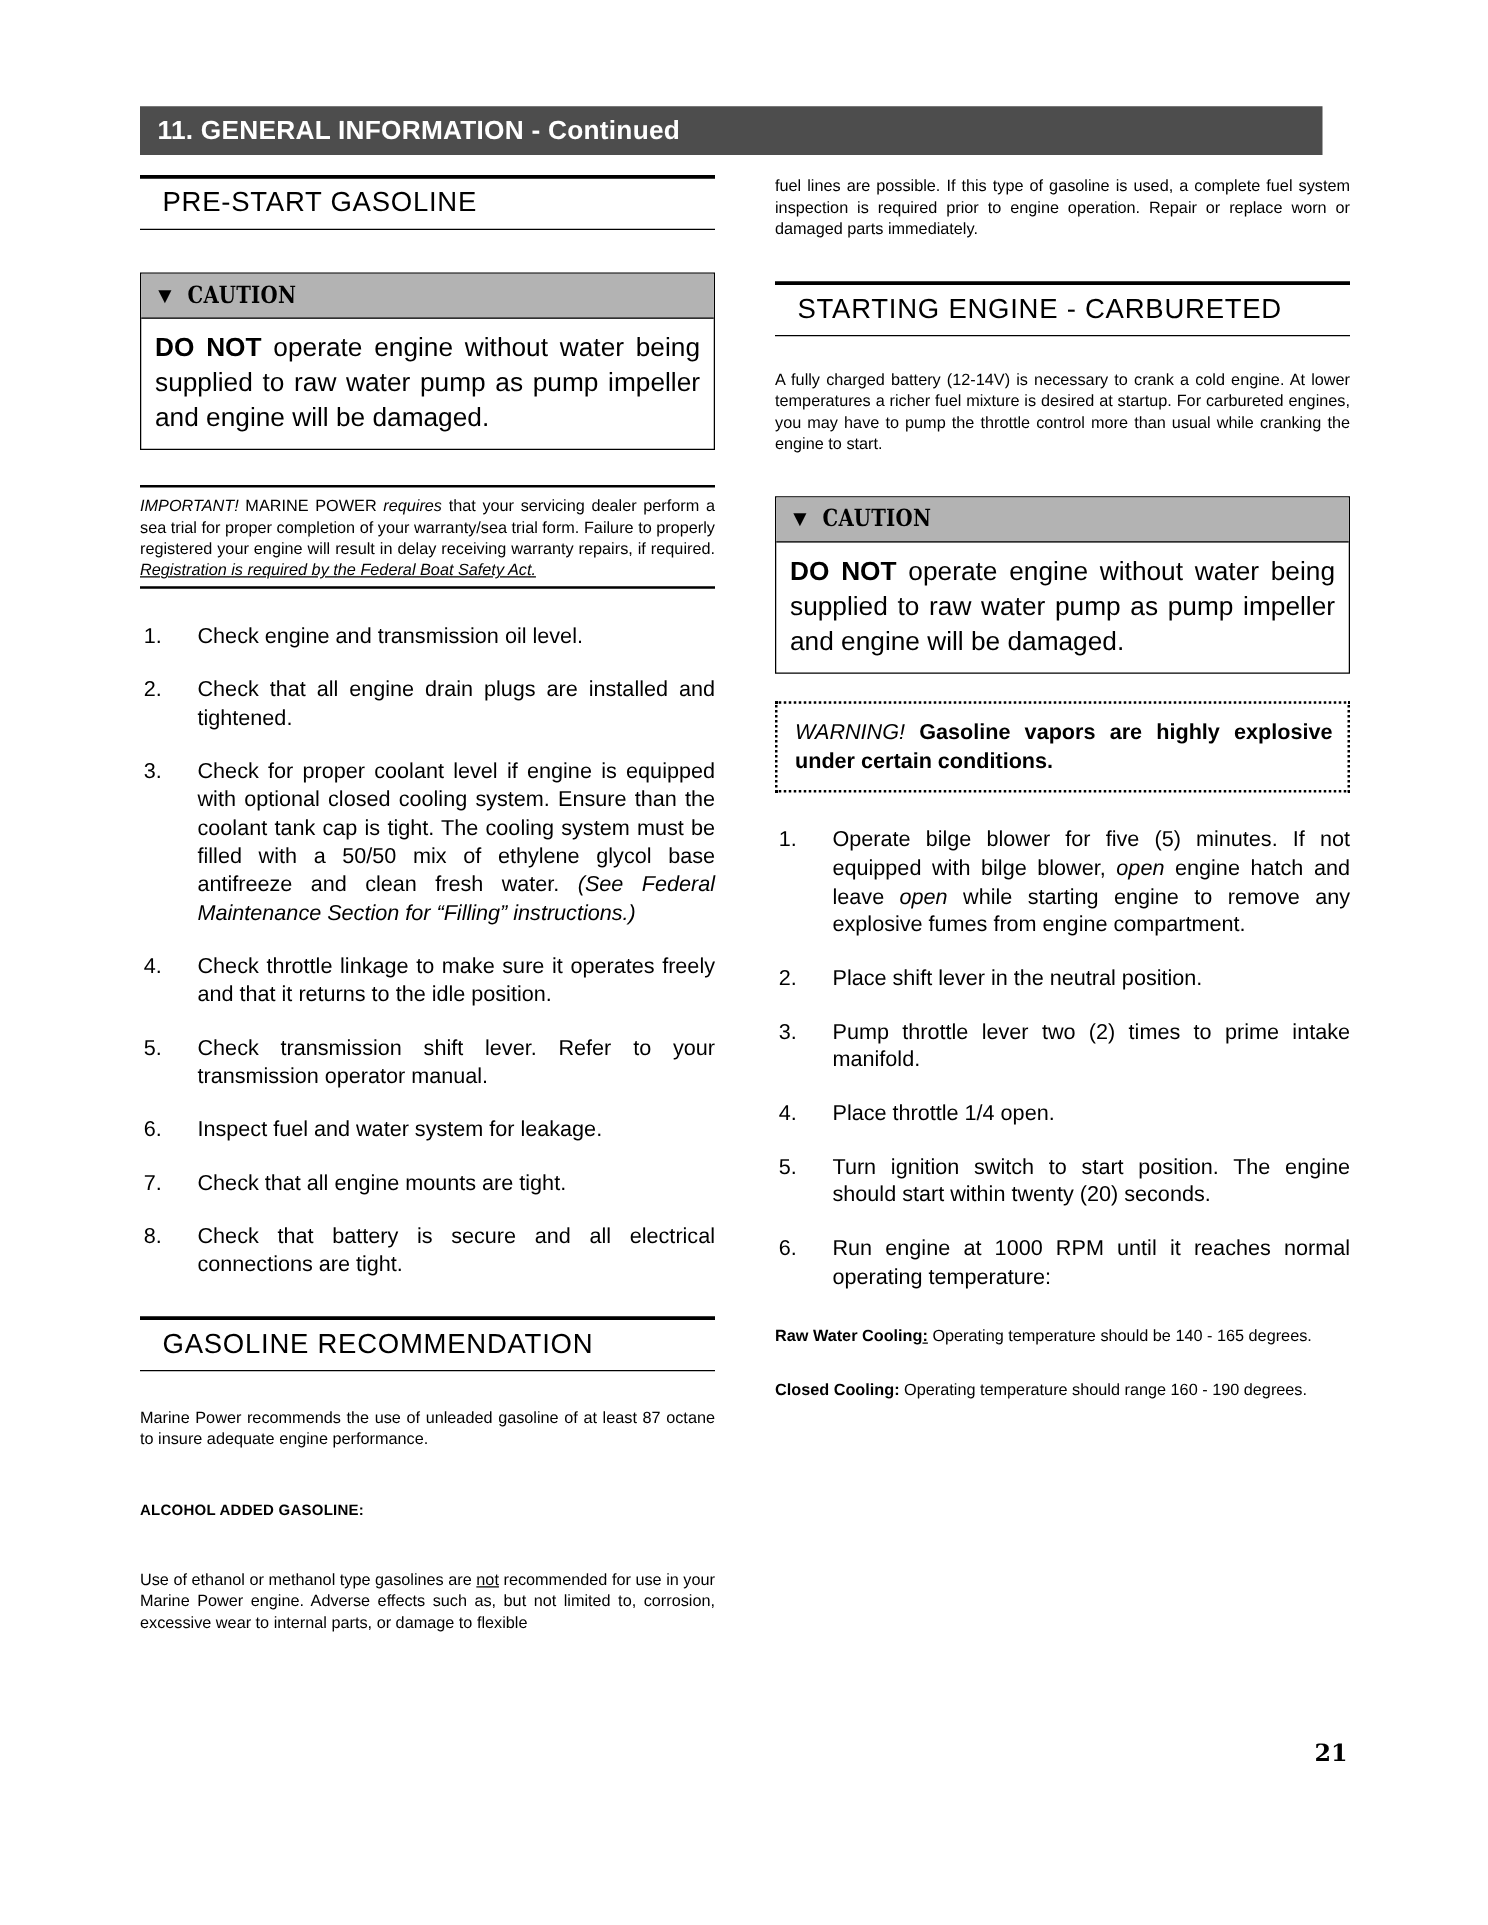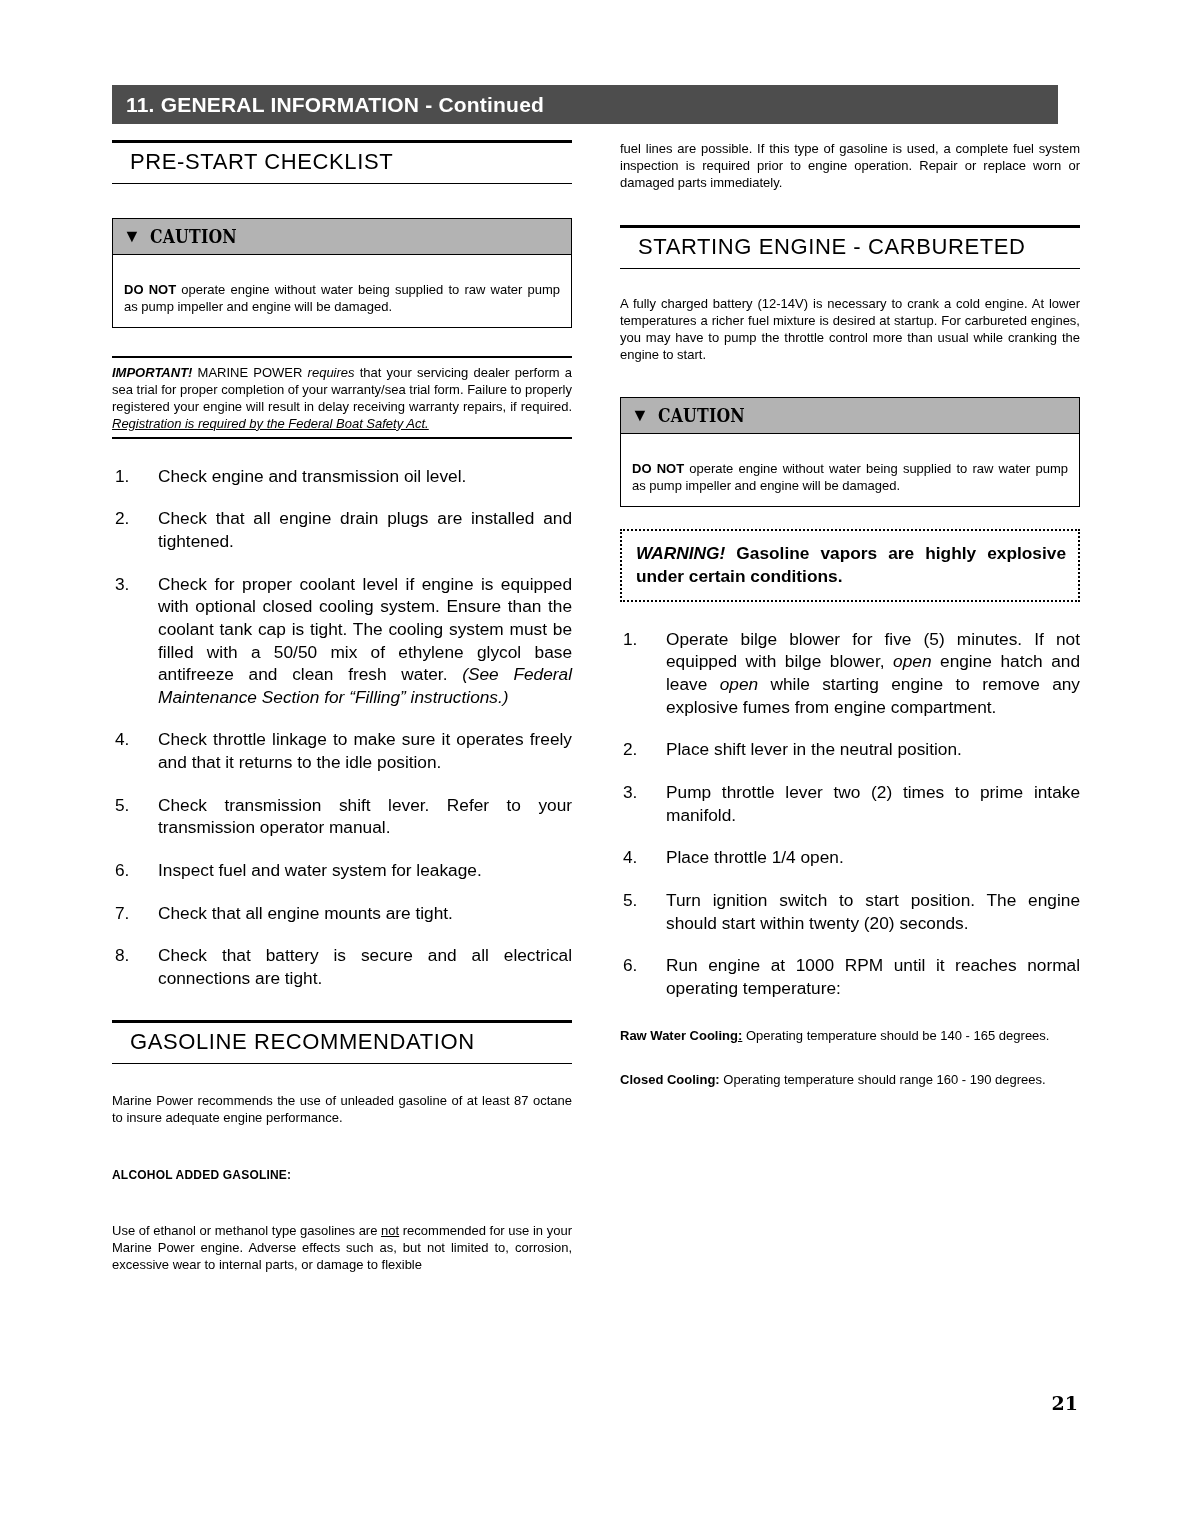--- a/index.html
+++ b/index.html
@@ -76,21 +76,21 @@
     hyphens: none;
   }
   .sp-22 { height: 22px; }
   .sp-26 { height: 26px; }
   .sp-28 { height: 28px; }
   .sp-30 { height: 30px; }
   .sp-34 { height: 34px; }
 
   .b  { font-weight: bold; }
   .i  { font-style: italic; }
-  .bi { font-weight: bold; font-style: italic; }
+  .bi { font-weight: normal; font-style: italic; }
   .u  { text-decoration: underline; }
 
   
   .caution-box {
     border: 1.6px solid #000;
     background: #ffffff;
   }
   .caution-head {
     background: #b3b3b3;
     border-bottom: 1.6px solid #000;
@@ -107,22 +107,22 @@
   .caution-label {
     font-family: "DejaVu Serif", serif;
     font-size: 19px;
     font-weight: bold;
     letter-spacing: 0.2px;
     font-stretch: condensed;
     transform: scaleX(0.92);
     transform-origin: left center;
   }
   .caution-body {
-    padding: 26px 11px 11px 11px;
-    font-size: 13px;
+    padding: 10px 11px 11px 11px;
+    font-size: 21px;
     line-height: 1.32;
     text-align: justify;
   }
 
   
   .warning-box {
     border: 2.4px dotted #000;
     padding: 11px 12px 12px 14px;
     font-size: 17.3px;
     line-height: 1.33;
@@ -181,21 +181,21 @@
 
 <div class="page">
 
   <div class="header-bar">
     <span class="header-title">11.  GENERAL INFORMATION - Continued</span>
   </div>
 
   <div class="col col-left">
 
     <div class="section-head">
-      <span class="sh-text">PRE-START CHECKLIST</span>
+      <span class="sh-text">PRE-START GASOLINE</span>
     </div>
 
     <div class="sp-34"></div>
 
     <div class="caution-box">
       <div class="caution-head">
         <span class="caution-tri">▼</span>
         <span class="caution-label">CAUTION</span>
       </div>
       <div class="caution-body">

